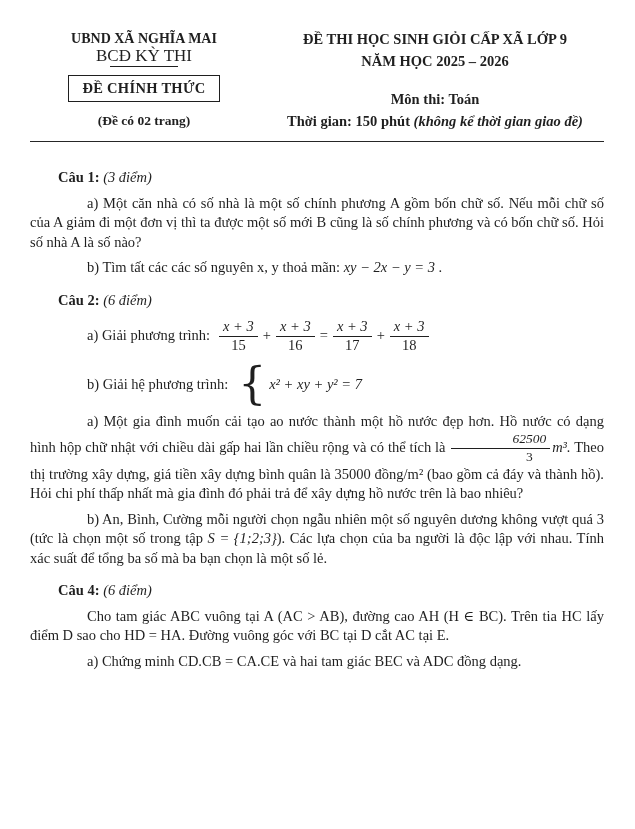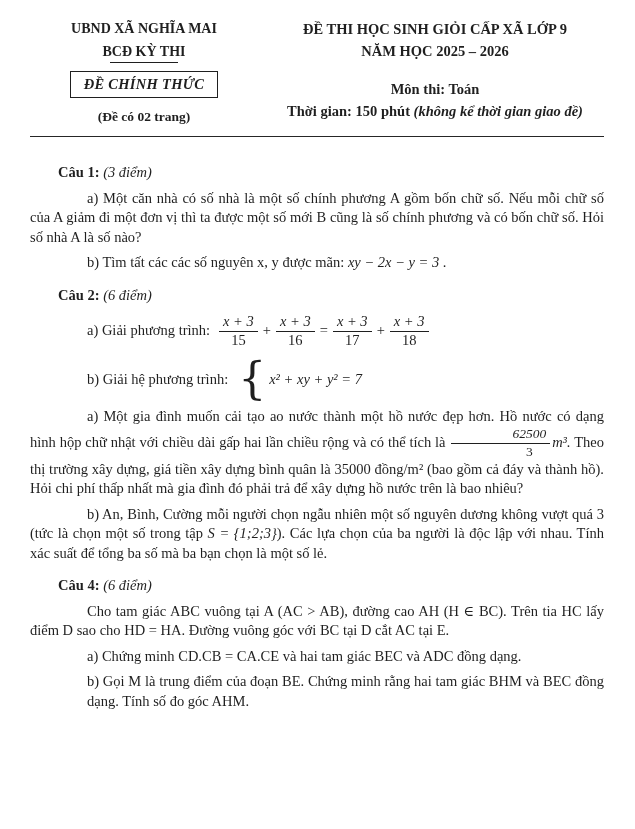--- a/index.html
+++ b/index.html
@@ -5,40 +5,39 @@
   * { margin: 0; padding: 0; box-sizing: border-box; }
   html, body { background: #e8e8e8; }
   body { font-family: "Liberation Serif", "DejaVu Serif", serif; }
 
   .sheet {
     position: relative;
     width: 635px; height: 829px;
     margin: 0 auto;
     background: #ffffff;
     color: #1f1f1f;
-    padding: 20px 31px 0 30px;
+    padding: 30px 31px 0 30px;
     overflow: hidden;
   }
 
   
   .doc-header { display: flex; align-items: flex-start; }
   .h-left { width: 228px; text-align: center; flex: none; }
   .h-right { flex: 1; text-align: center; padding-left: 8px; }
 
   .org-name { font-weight: bold; font-size: 14px; line-height: 17px; }
-  .committee { font-weight: bold; font-size: 14px; line-height: 17px; margin-top: 6px; }
+  .committee { font-weight: normal; font-size: 17px; line-height: 17px; }
   .committee-underline { width: 68px; border-bottom: 1.5px solid #1f1f1f; margin: 2px auto 0; }
   .official-box {
     display: inline-block;
     border: 1.6px solid #1f1f1f;
     padding: 4px 13px;
     font-weight: bold; font-size: 14.5px;
     margin-top: 8px;
     letter-spacing: .3px;
-    font-style: italic;
   }
   .pages-note { font-weight: bold; font-size: 13.5px; margin-top: 11px; }
 
   .exam-title { font-weight: bold; font-size: 14.5px; line-height: 18px; white-space: nowrap; }
   .school-year { font-weight: bold; font-size: 14.5px; line-height: 18px; margin-top: 4px; }
   .subject-line { font-weight: bold; font-size: 14.5px; line-height: 18px; margin-top: 20px; }
   .duration-line { font-weight: bold; font-size: 14.5px; line-height: 18px; margin-top: 4px; white-space: nowrap; }
   .duration-note { font-style: italic; }
 
   .header-divider { border: none; border-top: 1.6px solid #262626; margin-top: 11px; }
@@ -93,21 +92,21 @@
     </div>
   </div>
 
   <hr class="header-divider">
 
   <div class="doc-body">
 
     <div>
       <p class="sec-head"><span class="q-label">Câu 1:</span> <span class="q-points">(3 điểm)</span></p>
       <p class="para">a) Một căn nhà có số nhà là một số chính phương A gồm bốn chữ số. Nếu mỗi chữ số của A giảm đi một đơn vị thì ta được một số mới B cũng là số chính phương và có bốn chữ số. Hỏi số nhà A là số nào?</p>
-      <p class="item-line"><span>b) Tìm tất các các số nguyên x, y được mãn: </span><span class="math">xy − 2x − y = 3</span><span> .</span></p>
+      <p class="item-line"><span>b) Tìm tất các các số nguyên x, y thoả mãn: </span><span class="math">xy − 2x − y = 3</span><span> .</span></p>
     </div>
 
     <div>
       <p class="sec-head"><span class="q-label">Câu 2:</span> <span class="q-points">(6 điểm)</span></p>
 
       <div class="eq-row">
         <span class="eq-label">a) Giải phương trình:</span>
         <span class="frac">
             <span class="num">x + 3</span>
             <span class="den">15</span>
@@ -142,17 +141,16 @@
 
       <p class="para"><span>a) Một gia đình muốn cải tạo ao nước thành một hồ nước đẹp hơn. Hồ nước có dạng hình hộp chữ nhật với chiều dài gấp hai lần chiều rộng và có thể tích là </span><span class="frac frac-inline"><span class="num">62500</span><span class="den">3</span></span><span class="unit">m³.</span><span> Theo thị trường xây dựng, giá tiền xây dựng bình quân là 35000 đồng/m² (bao gồm cả đáy và thành hồ). Hỏi chi phí thấp nhất mà gia đình đó phải trả để xây dựng hồ nước trên là bao nhiêu?</span></p>
 
       <p class="para"><span>b) An, Bình, Cường mỗi người chọn ngẫu nhiên một số nguyên dương không vượt quá 3 (tức là chọn một số trong tập </span><span class="math">S = {1;2;3}</span><span>). Các lựa chọn của ba người là độc lập với nhau. Tính xác suất để tổng ba số mà ba bạn chọn là một số lẻ.</span></p>
     </div>
 
     <div>
       <p class="sec-head"><span class="q-label">Câu 4:</span> <span class="q-points">(6 điểm)</span></p>
       <p class="para">Cho tam giác ABC vuông tại A (AC &gt; AB), đường cao AH (H ∈ BC). Trên tia HC lấy điểm D sao cho HD = HA. Đường vuông góc với BC tại D cắt AC tại E.</p>
       <p class="item-line">a) Chứng minh CD.CB = CA.CE và hai tam giác BEC và ADC đồng dạng.</p>
-      <p class="item-block">b) Gọi M là trung điểm của đoạn BE. Chứng minh rằng hai tam giác BHM và BEC đồng dạng. Tính số đo góc AHM.</p>
     </div>
 
   </div>
 </div>
 
 </body></html>

